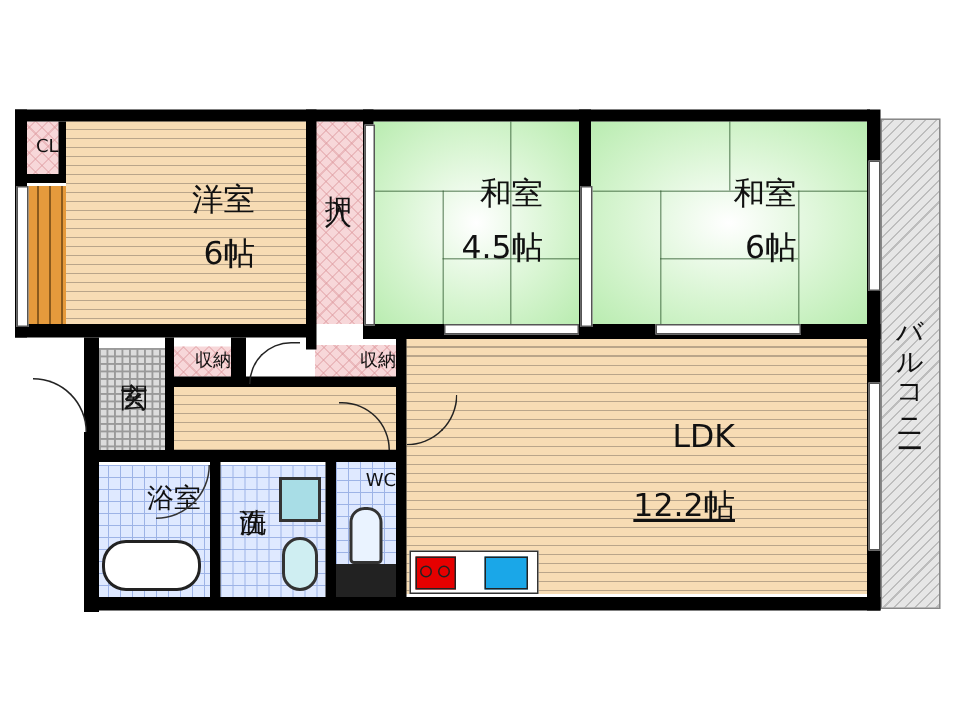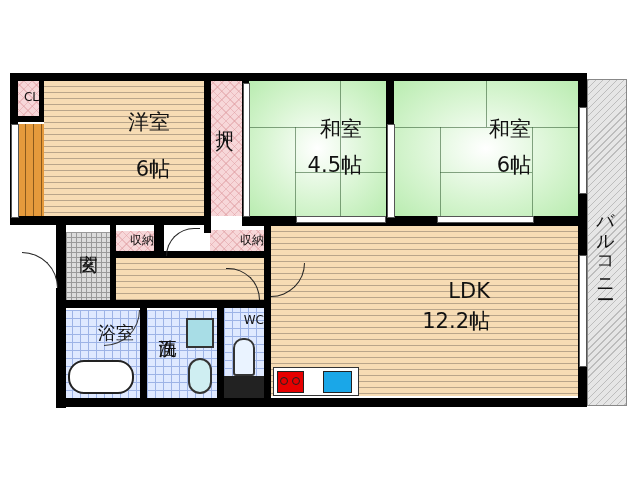--- a/index.html
+++ b/index.html
@@ -24,21 +24,21 @@
 </head>
 <body>
 
 <div class="abs balcony" style="left:587px;top:79px;width:40px;height:327px;"></div>
 <div class="label med vtext" style="left:594px;top:200px;">バルコニー</div>
 
 <div class="abs wood" style="left:44px;top:81px;width:160px;height:135px;"></div>
 <div class="abs orange" style="left:18px;top:124px;width:26px;height:100px;"></div>
 <div class="abs pink" style="left:17px;top:81px;width:22px;height:36px;"></div>
 <div class="label small" style="left:17px;top:90px;width:22px;">CL</div>
-<div class="label big" style="left:80px;top:109px;width:90px;">洋室</div>
+<div class="label big" style="left:80px;top:120px;width:90px;">洋室</div>
 <div class="label big" style="left:80px;top:156px;width:90px;">6帖</div>
 
 <div class="abs pink" style="left:210px;top:81px;width:32px;height:135px;"></div>
 <div class="label med vtext" style="left:213px;top:116px;">押入</div>
 
 <div class="abs tatami" style="left:249px;top:81px;width:137px;height:135px;"></div>
 <div class="tl" style="left:340px;top:81px;width:1px;height:135px;"></div>
 <div class="tl" style="left:249px;top:127px;width:137px;height:1px;"></div>
 <div class="tl" style="left:295px;top:127px;width:1px;height:89px;"></div>
 <div class="tl" style="left:295px;top:172px;width:91px;height:1px;"></div>
@@ -59,21 +59,21 @@
 <div class="abs pink" style="left:210px;top:230px;width:54px;height:22px;"></div>
 <div class="label small" style="left:210px;top:233px;width:54px;">収納</div>
 
 <div class="abs grayTile" style="left:66px;top:232px;width:44px;height:68px;"></div>
 <div class="label med vtext" style="left:77px;top:240px;">玄関</div>
 
 <div class="abs wood" style="left:116px;top:258px;width:150px;height:42px;"></div>
 
 <div class="abs wood" style="left:271px;top:226px;width:307px;height:170px;"></div>
 <div class="label big" style="left:380px;top:278px;width:110px;">LDK</div>
-<div class="label big" style="left:380px;top:308px;width:110px;">12.2帖</div>
+<div class="label big" style="left:380px;top:324px;width:110px;text-decoration:underline;">12.2帖</div>
 
 <div class="abs" style="left:273px;top:367px;width:86px;height:29px;background:#fff;border:1px solid #333;"></div>
 <div class="abs" style="left:277px;top:371px;width:27px;height:22px;background:#e60000;border:1px solid #222;"></div>
 <div class="abs" style="left:280px;top:377px;width:8px;height:8px;border:1px solid #222;border-radius:50%;"></div>
 <div class="abs" style="left:292px;top:377px;width:8px;height:8px;border:1px solid #222;border-radius:50%;"></div>
 <div class="abs" style="left:323px;top:371px;width:29px;height:22px;background:#1aa7e8;border:1px solid #222;"></div>
 
 <div class="abs tile" style="left:64px;top:310px;width:76px;height:89px;"></div>
 <div class="label med" style="left:78px;top:322px;width:56px;">浴室</div>
 <div class="abs" style="left:68px;top:360px;width:66px;height:34px;background:#fff;border:2px solid #222;border-radius:16px;"></div>

